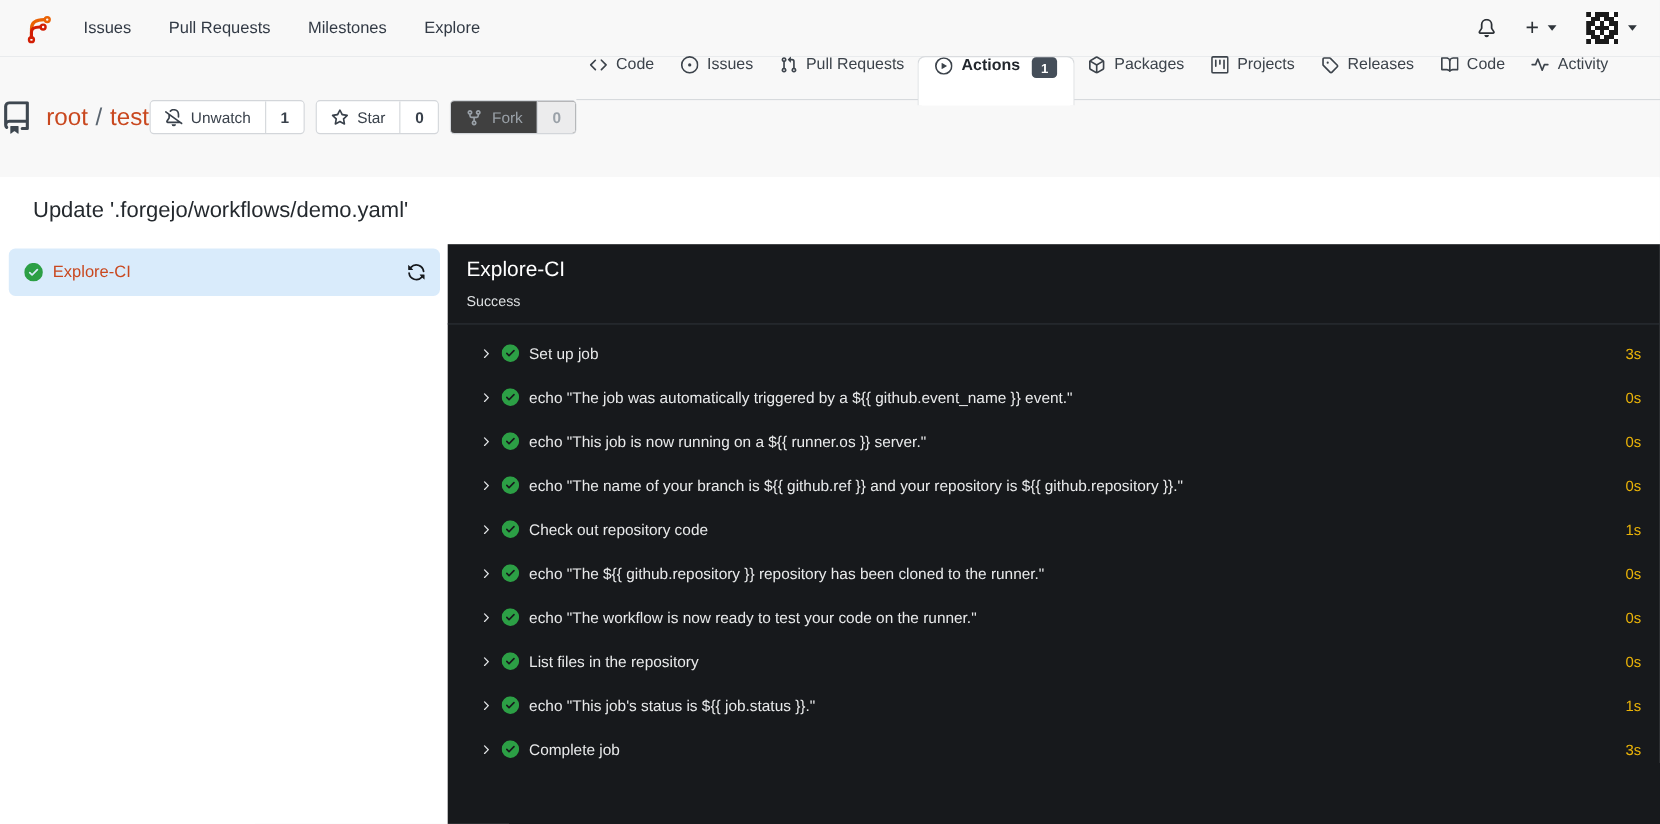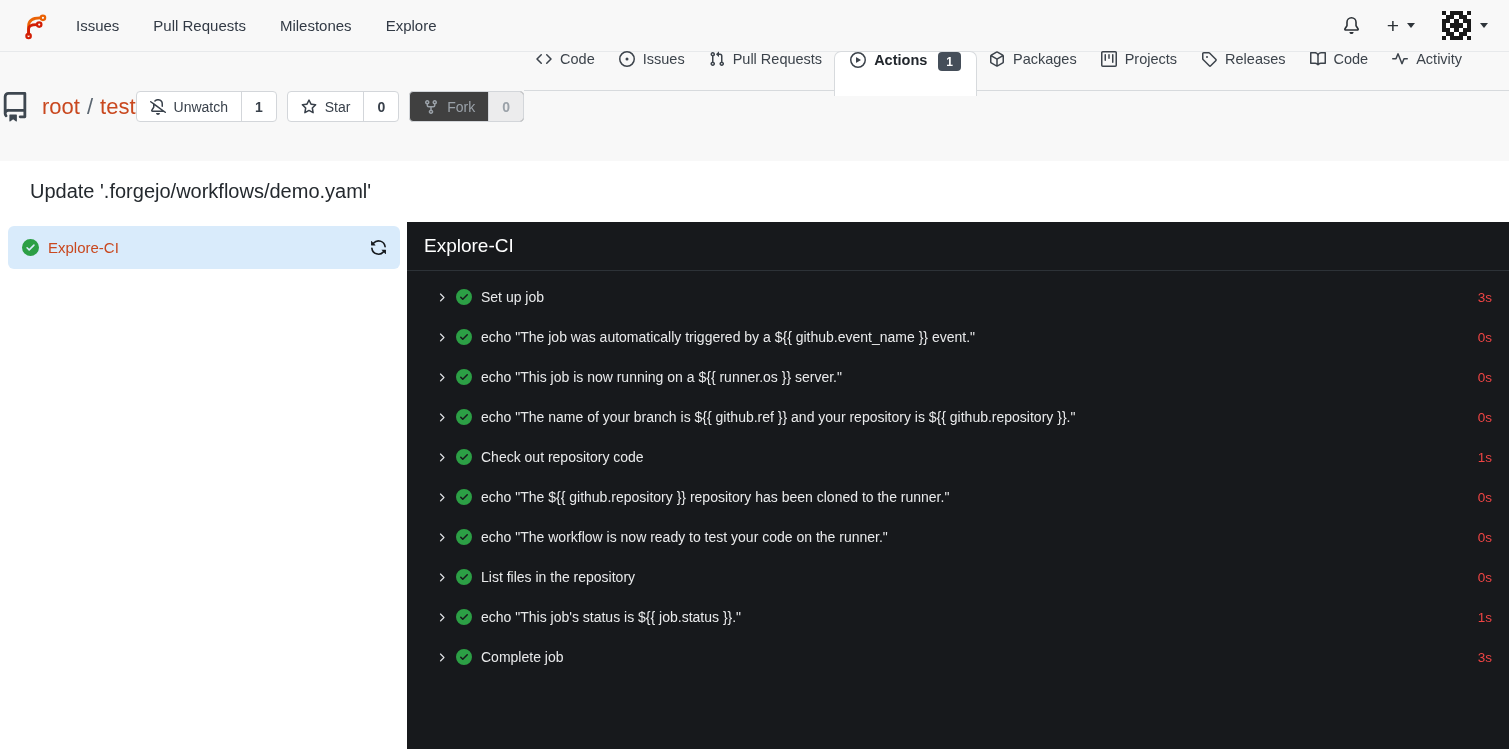--- a/index.html
+++ b/index.html
@@ -81,21 +81,21 @@
 
   .job-panel { flex:1; background:#17191c; color:#e9eaeb; }
   .panel-header { padding:13px 17px 13px; border-bottom:1px solid #2d3237; }
   .panel-title { font-size:19px; color:#ffffff; }
   .panel-status { margin-top:9px; font-size:13px; color:#dcdfe1; }
   .steps { padding-top:6px; }
   .step-row { height:40px; display:flex; align-items:center; padding:0 17px 0 28px; cursor:pointer; }
   .step-chevron { color:#dfe1e3; display:flex; margin-right:8px; }
   .step-check { display:flex; margin-right:9px; }
   .step-name { font-size:14px; color:#e9eaeb; }
-  .step-duration { margin-left:auto; font-size:13.5px; color:#ef4444; }
+  .step-duration { margin-left:auto; font-size:13.5px; color:#eab308; }
 </style>
 </head>
 <body>
 
 <nav class="navbar">
   <span class="logo">
     <svg width="28" height="28" viewBox="0 0 24 24" fill="none">
       <path d="M6.5 19 V12 C6.5 7.2 10.2 5 16.4 5" stroke="#ea6205" stroke-width="2.4" stroke-linecap="round"></path>
       <circle cx="18.8" cy="5" r="1.9" stroke="#ea6205" stroke-width="1.9"></circle>
       <path d="M6.5 19 V14.6 C6.5 11.5 9 10.8 13.2 10.8" stroke="#d21e04" stroke-width="2.4" stroke-linecap="round"></path>
@@ -306,20 +306,21 @@
         <span class="refresh">
           <svg width="17" height="17" viewBox="0 0 16 16" fill="currentColor">
             <path fill-rule="evenodd" d="M1.705 8.005a.75.75 0 0 1 .834.656 5.5 5.5 0 0 0 9.592 2.97l-1.204-1.204a.25.25 0 0 1 .177-.427h3.646a.25.25 0 0 1 .25.25v3.646a.25.25 0 0 1-.427.177l-1.38-1.38A7.002 7.002 0 0 1 1.05 8.84a.75.75 0 0 1 .656-.834ZM8 2.5a5.487 5.487 0 0 0-4.131 1.869l1.204 1.204A.25.25 0 0 1 4.896 6H1.25A.25.25 0 0 1 1 5.75V2.104a.25.25 0 0 1 .427-.177l1.38 1.38A7.002 7.002 0 0 1 14.95 7.16a.75.75 0 0 1-1.49.178A5.5 5.5 0 0 0 8 2.5Z"></path>
           </svg>
         </span>
       </div>
     </aside>
   <main class="job-panel">
     <div class="panel-header">
       <div class="panel-title">Explore-CI</div>
+      <div class="panel-status">Success</div>
     </div>
     <div class="steps" id="steps">
         <div class="step-row">
           <span class="step-chevron">
             <svg width="13" height="13" viewBox="0 0 16 16" fill="currentColor">
               <path fill-rule="evenodd" d="M6.22 3.22a.75.75 0 0 1 1.06 0l4.25 4.25a.75.75 0 0 1 0 1.06l-4.25 4.25a.751.751 0 0 1-1.06-1.06L9.94 8 6.22 4.28a.75.75 0 0 1 0-1.06Z"></path>
             </svg>
           </span>
           <span class="step-check" style="color:#2c9f45">
             <svg width="16" height="16" viewBox="0 0 16 16" fill="currentColor">

